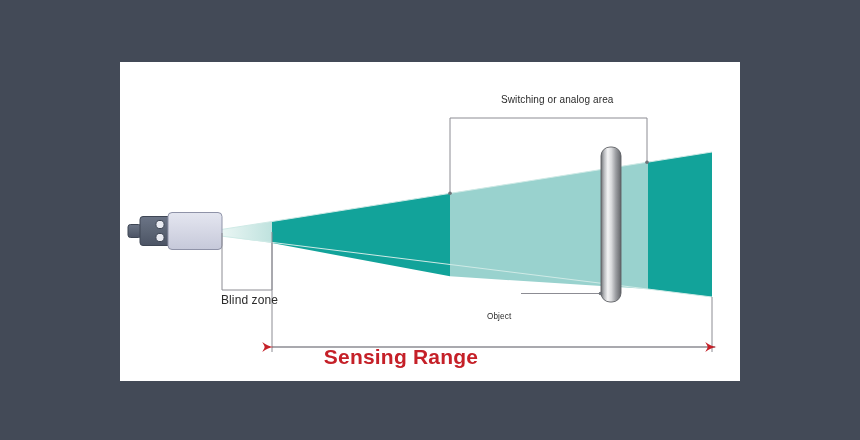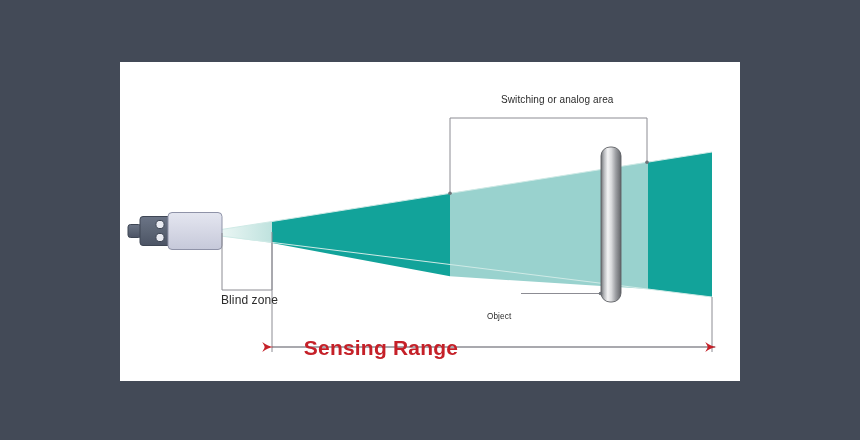--- a/index.html
+++ b/index.html
@@ -56,28 +56,29 @@
   #lbl-object {
     left: 487px;
     top: 289px;
     font-size: 8.2px;
     letter-spacing: 0.1px;
     margin-top: 24px;
   }
   #lbl-sensing {
     position: absolute;
     left: 0;
-    top: 336px;
+    top: 345px;
     width: 772px;
     text-align: center;
     font-size: 21px;
     font-weight: bold;
     color: #C52028;
     letter-spacing: 0.2px;
     font-family: "Liberation Sans", sans-serif;
+    padding-left: 20px;
   }
   #lbl-sensing span { position: relative; left: -5px; }
 </style>
 </head>
 <body>
 
 <div id="stage">
 
   <div id="canvas"></div>
 

